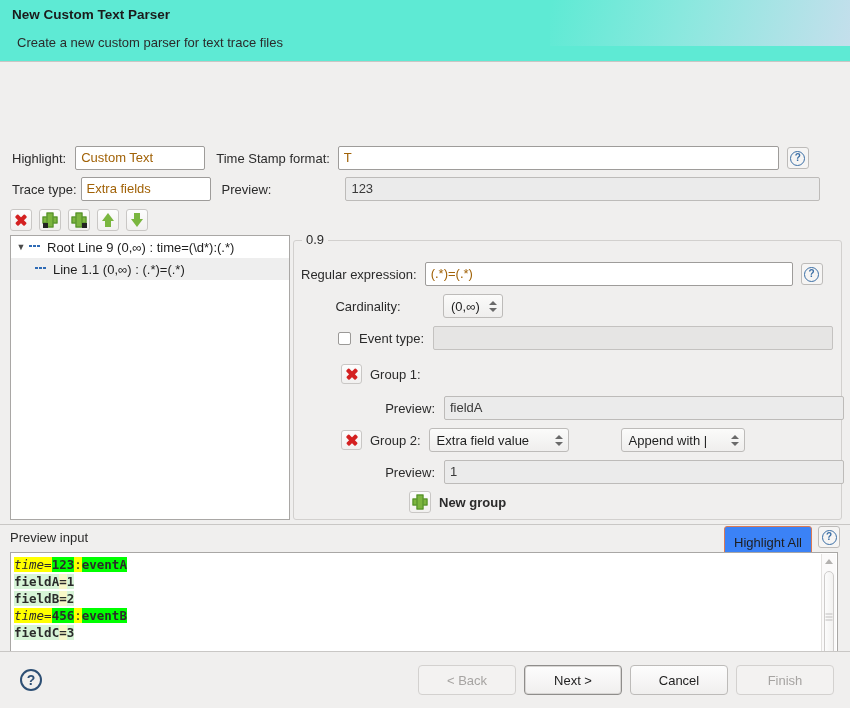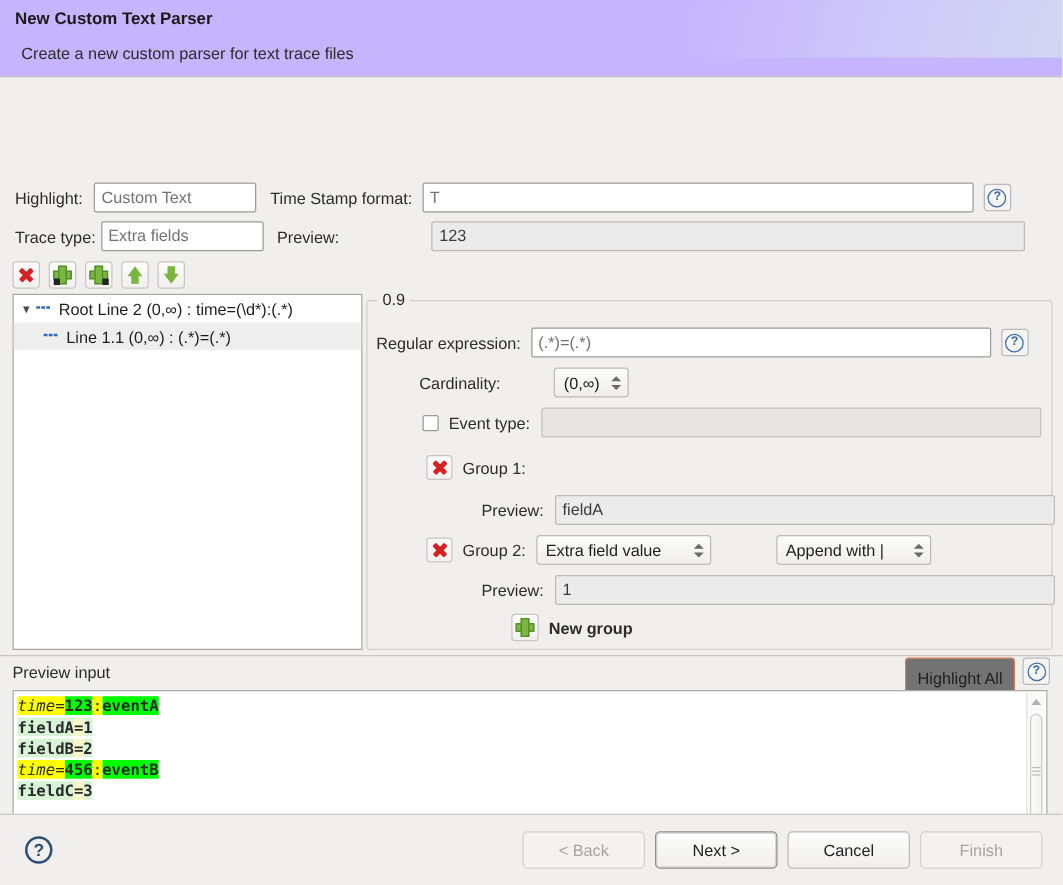--- a/index.html
+++ b/index.html
@@ -10,21 +10,21 @@
     font-size: 13px;
     color: #2b2b2b;
     background: #f0efee;
     overflow: hidden;
   }
 
   
   .wiz-header {
     position: relative;
     height: 62px;
-    background: #c4b5fd;
+    background: #5eead4;
     border-bottom: 1px solid #c8c6c4;
     overflow: hidden;
   }
   .wiz-header .banner {
     position: absolute;
     top: 0; right: 0;
     width: 300px; height: 46px;
     background: linear-gradient(105deg, rgba(255,255,255,0) 0%, rgba(223,228,242,0.35) 45%, rgba(214,221,240,0.85) 100%);
     pointer-events: none;
   }
@@ -54,21 +54,21 @@
   .lbl { color: #2b2b2b; font-size: 13px; white-space: nowrap; }
 
   .txtbox {
     background: #ffffff;
     border: 1px solid #9e9c9a;
     border-radius: 2px;
     height: 24px;
     line-height: 22px;
     padding: 0 5px;
     font-size: 13px;
-    color: #737373;
+    color: #a16207;
     font-family: "Liberation Sans", sans-serif;
     overflow: hidden;
     white-space: nowrap;
   }
   .txtbox.readonly {
     background: #ebebeb;
     border: 1px solid #bdbbb9;
     color: #3a3a3a;
   }
   .txtbox.disabled {
@@ -261,21 +261,21 @@
   }
   .prev-label {
     position: absolute; left: 10px; top: 468px;
     font-size: 13px; color: #2b2b2b;
   }
   .highlight-btn {
     position: absolute; right: 38px; top: 464px;
     height: 33px;
     padding: 0 9px;
     display: flex; align-items: center;
-    background: #737373;
+    background: #3b82f6;
     border: 1px solid #d97a55;
     border-radius: 3px;
     font-size: 13px;
     color: #1e1e1e;
     cursor: pointer;
   }
   .prev-help { position: absolute; right: 10px; top: 464px; }
 
   .prev-area {
     position: absolute;
@@ -436,21 +436,21 @@
   </div>
 
   <div class="tree-panel">
     <div class="tree-item">
       <span class="twisty">▼</span>
       <span class="tree-ico">
           <span></span>
           <span></span>
           <span></span>
         </span>
-      <span>Root Line 2 (0,∞) : time=(\d*):(.*)</span>
+      <span>Root Line 9 (0,∞) : time=(\d*):(.*)</span>
     </div>
     <div class="tree-item selected" style="padding-left:22px;">
       <span class="tree-ico">
           <span></span>
           <span></span>
           <span></span>
         </span>
       <span>Line 1.1 (0,∞) : (.*)=(.*)</span>
     </div>
   </div>

